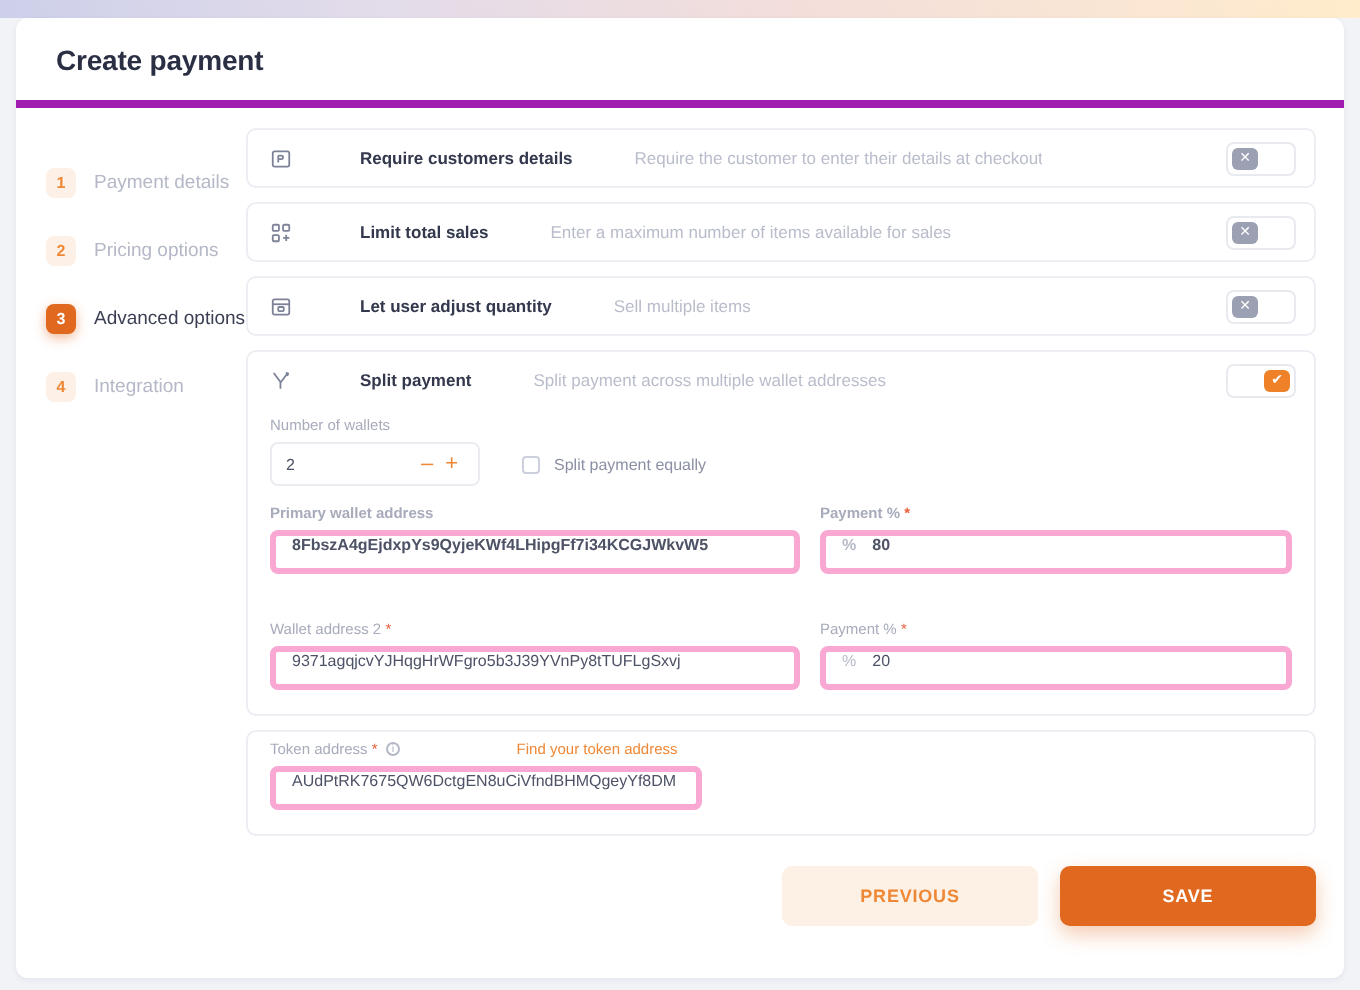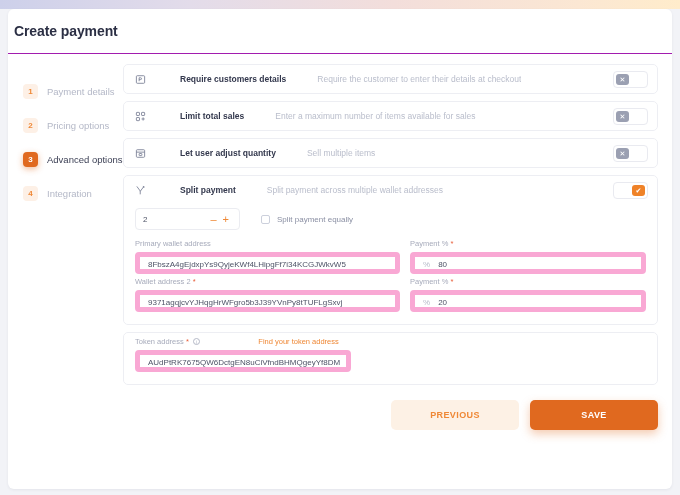--- a/index.html
+++ b/index.html
@@ -25,22 +25,22 @@
     position: absolute;
     top: 9px; left: 8px; right: 8px; bottom: 6px;
     background: #ffffff;
     border-radius: 6px;
     box-shadow: 0 1px 3px rgba(40,40,70,0.07);
     overflow: hidden;
   }
   .card-header {
     height: 45px;
     display: flex; align-items: center;
-    padding-left: 6px;
-    border-bottom: 1px solid #a21caf;
+    padding-left: 20px;
+    border-bottom: 4px solid #a21caf;
   }
   .card-title {
     font-size: 14px; font-weight: bold; color: #2b2f44;
     letter-spacing: -0.1px;
   }
   .body {
     display: flex;
     padding: 10px 8px 0 0;
     height: calc(100% - 45px);
   }
@@ -138,24 +138,24 @@
     font-size: 7.5px; color: #a7abbb;
     margin-bottom: 4px;
   }
   .req { color: #e8603c; }
   .row { display: flex; gap: 10px; }
   .col { flex: 1; min-width: 0; }
   .col-narrow { flex: 0 0 265px; }
 
   .input {
     height: 22px;
-    border: 5px solid #f9a8d4;
+    border: 3px solid #f9a8d4;
     border-radius: 4px;
     background: #fff;
-    display: flex; align-items: flex-end;
+    display: flex; align-items: flex-start;
     padding: 0 8px;
     font-size: 8px;
     color: #4d5266;
   }
   .input .pct-sign { color: #b7bbc9; margin-right: 8px; font-size: 8px; }
 
   
   .stepper {
     height: 22px; width: 105px;
     border: 1px solid #ebecf1; border-radius: 4px;
@@ -209,21 +209,21 @@
     border-radius: 5px;
     display: flex; align-items: center; justify-content: center;
     font-size: 9px; font-weight: bold; letter-spacing: 0.4px;
     cursor: pointer;
   }
   .btn-prev { background: #fdf1e5; color: #ef8836; }
   .btn-save {
     background: #e0691f; color: #ffffff;
     box-shadow: 0 4px 10px rgba(224,105,31,0.35);
   }
-  .mb9 { margin-bottom: 3px; }
+  .mb9 { margin-bottom: 23px; font-weight: bold; }
 </style>
 </head>
 <body>
 
 <div class="page">
 
   <div class="topbar"></div>
 
   <div class="card">
 
@@ -325,20 +325,21 @@
             <span class="opt-title">Split payment</span>
             <span class="opt-desc">Split payment across multiple wallet addresses</span>
             <span class="opt-spacer"></span>
             <span class="toggle on">
               <span class="knob">✔</span>
             </span>
           </div>
 
           <div class="opt-body">
 
+            <div class="field-label">Number of wallets</div>
 
             <div class="stepper-row">
               <div class="stepper">
                 <span class="val">2</span>
                 <span class="minus">–</span>
                 <span class="plus">+</span>
               </div>
               <div class="equally">
                 <span class="cbox"></span>
                 <span>Split payment equally</span>

